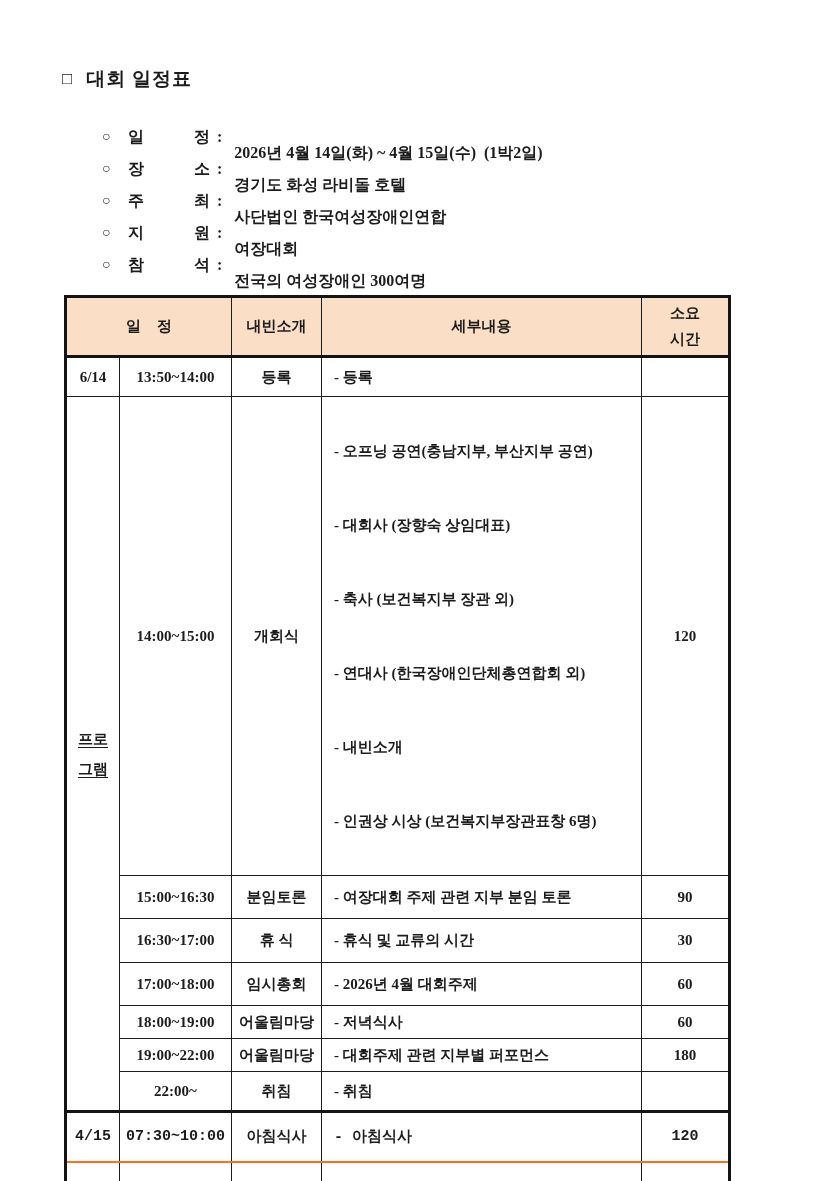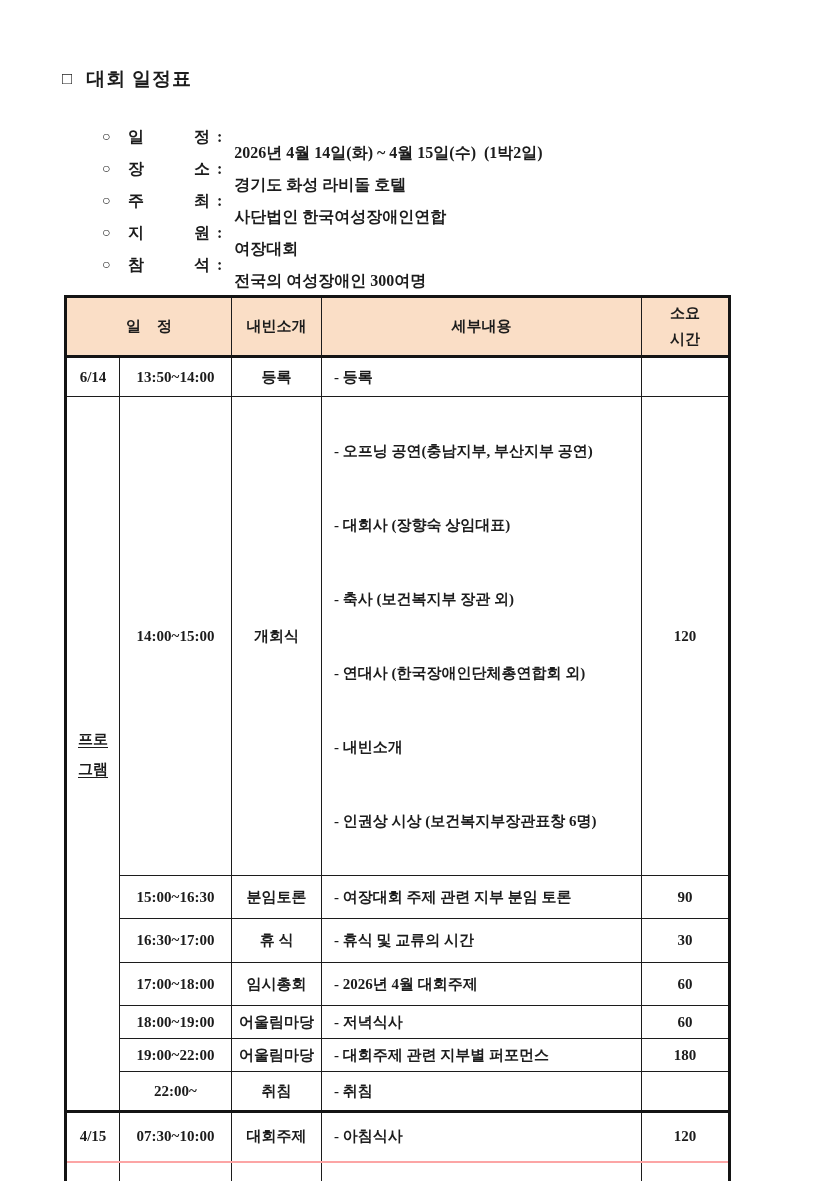--- a/index.html
+++ b/index.html
@@ -65,21 +65,21 @@
 
   td.details { text-align: left; padding-left: 12px; white-space: pre; margin-top: 16px; }
   td.details .dline { height: 40px; display: flex; align-items: center; white-space: pre; }
   td.group-cell { font-weight: 600; }
   td.group-cell div {
     line-height: 30px;
     text-decoration: underline;
     text-underline-offset: 3px;
   }
   tr.day2-start td { border-top: 3px solid #141414; }
-  tr.day2-sub td { border-bottom: 2px solid #fca5a5; }
+  tr.day2-sub td { border-bottom: 2px solid #f97316; font-family: Liberation Mono, monospace; }
 </style>
 </head>
 <body>
 
 <div class="page">
 
   <h1 class="doc-title">
     <span class="title-marker">□</span>
     <span>대회 일정표</span>
   </h1>
@@ -220,21 +220,21 @@
         </tr>
         <tr class="h40">
           <td>22:00~</td>
           <td>취침</td>
           <td class="details">- 취침</td>
           <td></td>
         </tr>
         <tr class="h50 day2-start day2-sub">
           <td>4/15</td>
           <td>07:30~10:00</td>
-          <td>대회주제</td>
+          <td>아침식사</td>
           <td class="details">- 아침식사</td>
           <td>120</td>
         </tr>
         <tr class="h56">
           <td rowspan="2" class="group-cell">
             
             
           </td>
           <td>10:00~10:30</td>
           <td>결의문채택</td>

